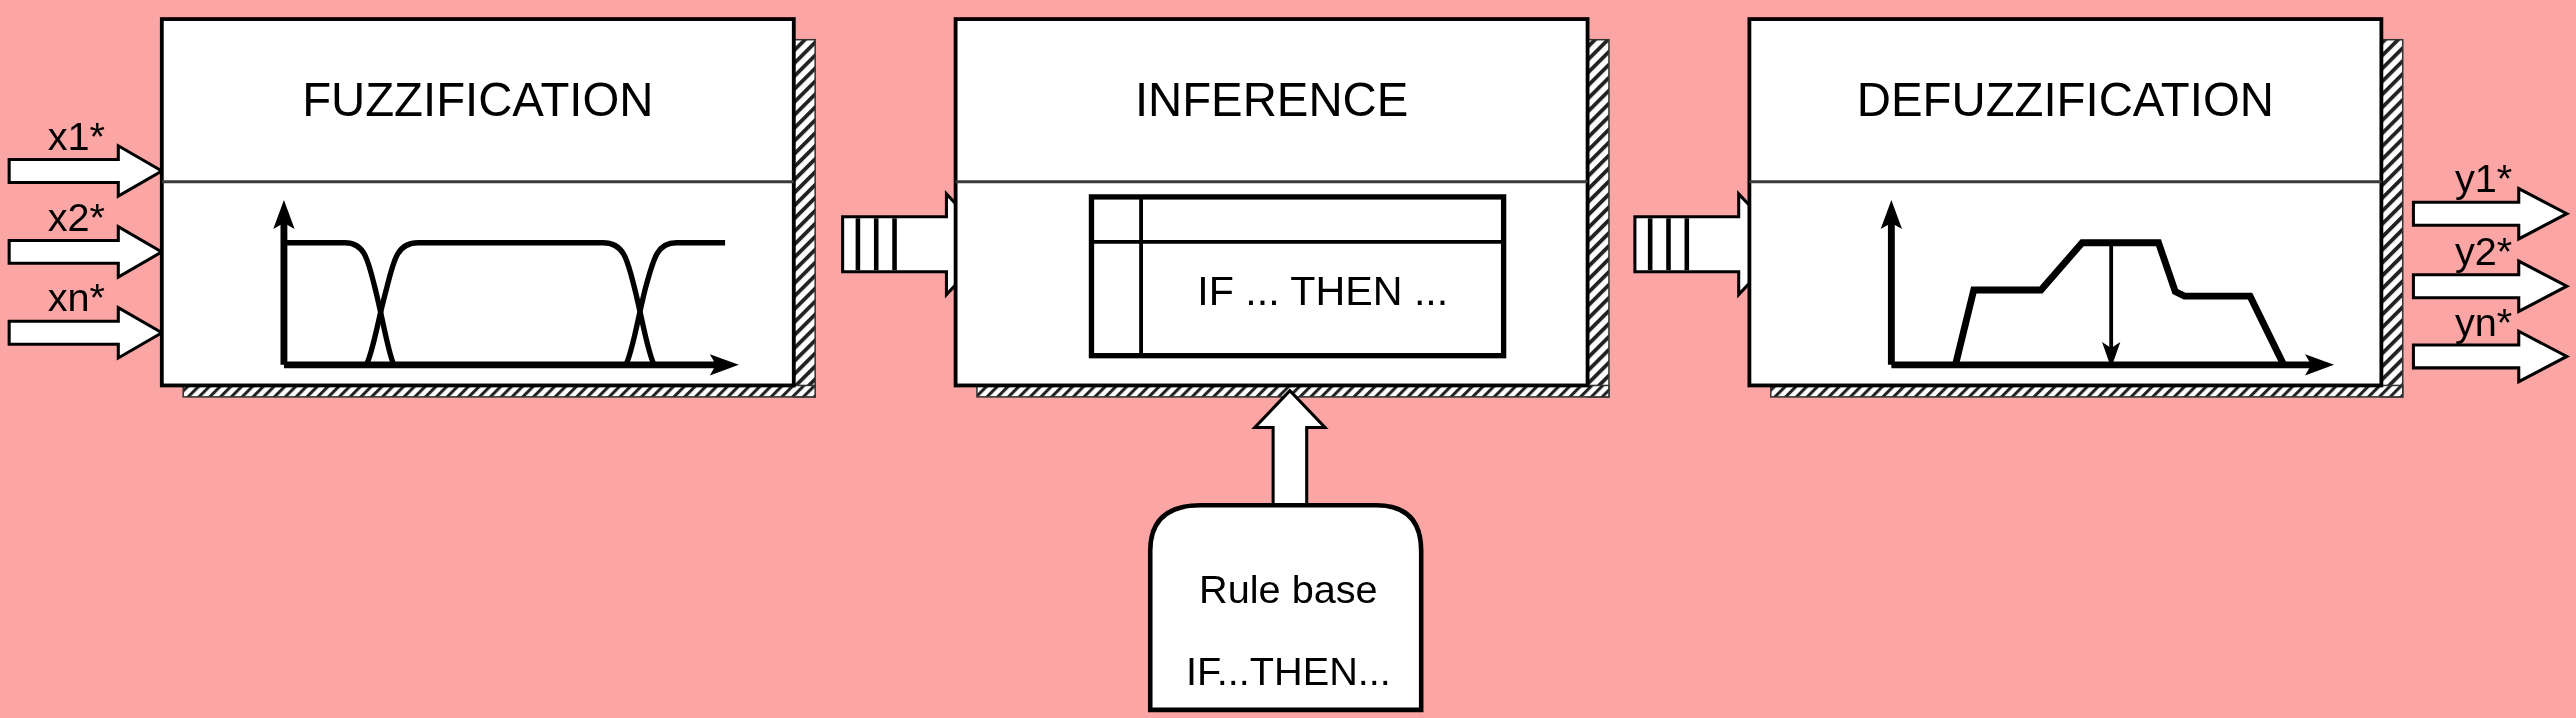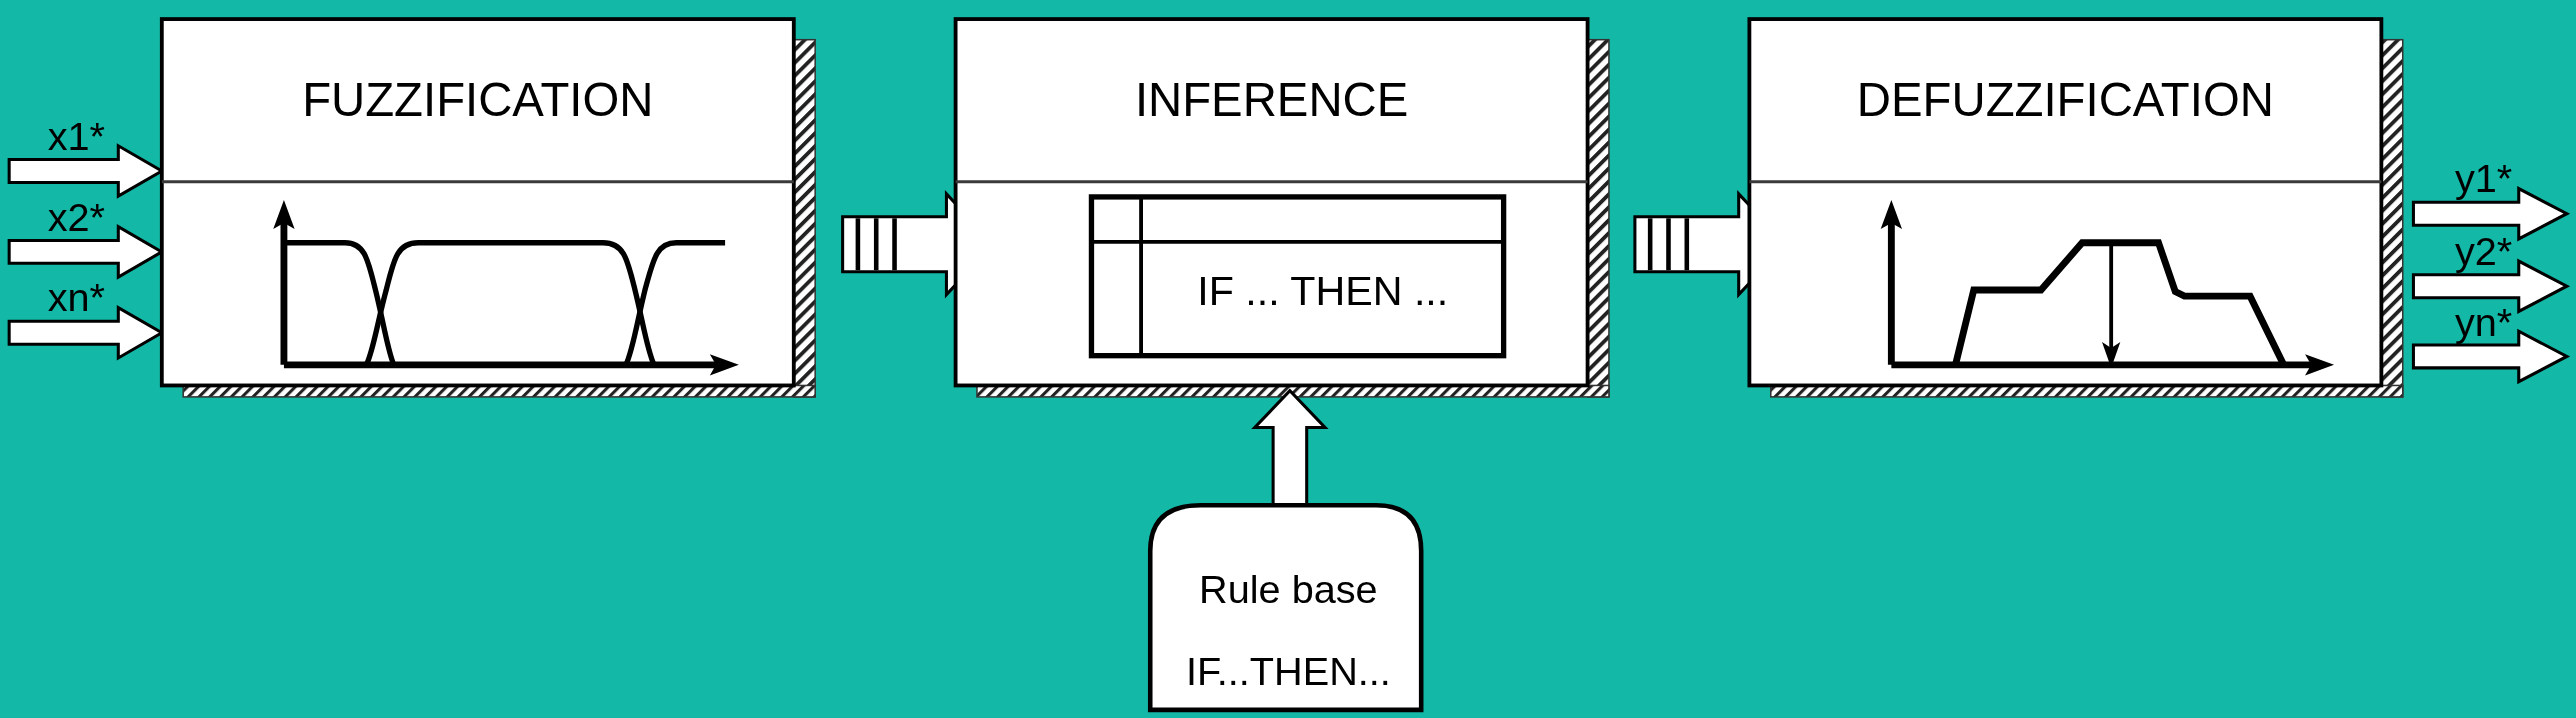--- a/index.html
+++ b/index.html
@@ -7,21 +7,21 @@
     padding: 0;
     background: #ffffff;
   }
   body {
     font-family: "Liberation Sans", sans-serif;
   }
   #stage {
     position: relative;
     width: 2576px;
     height: 719px;
-    background: #14b8a6;
+    background: #fca5a5;
     overflow: hidden;
   }
   #stage svg {
     position: absolute;
     left: 0;
     top: 0;
     width: 2576px;
     height: 719px;
   }
   .blk-title {

